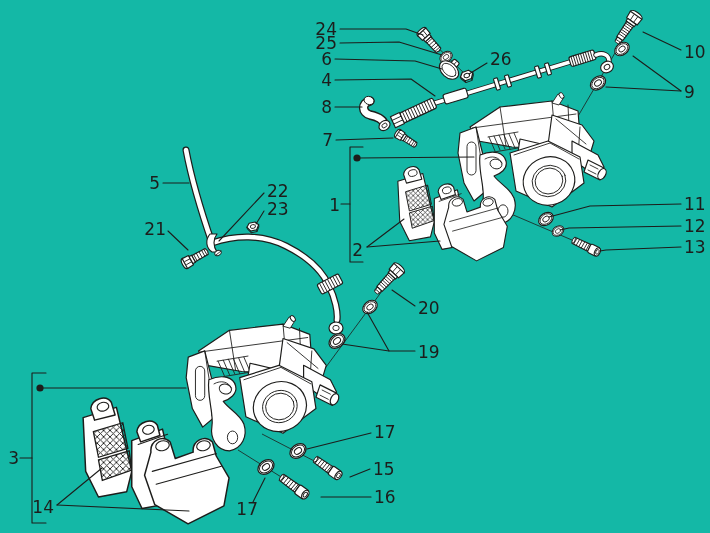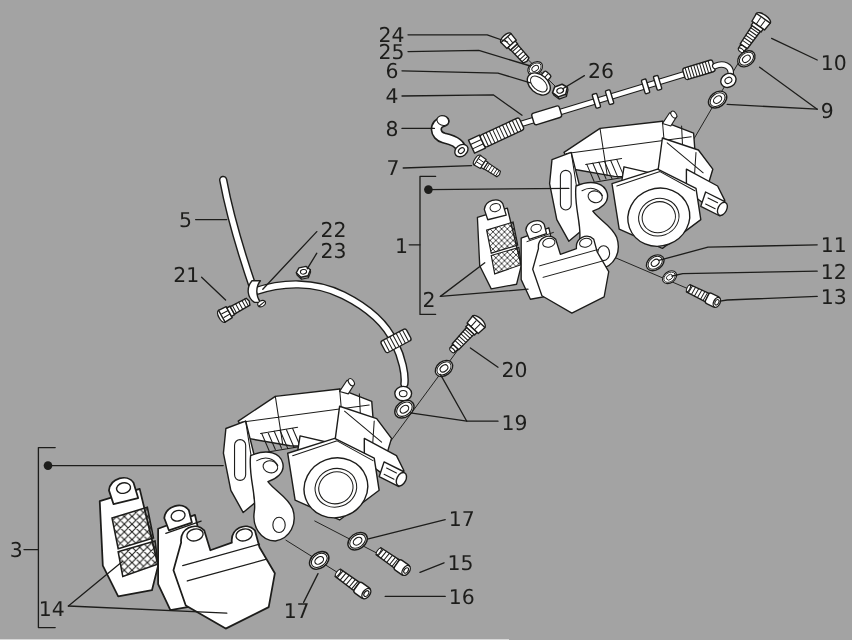--- a/index.html
+++ b/index.html
@@ -1,16 +1,16 @@
 <!DOCTYPE html>
 <html><head>
 <meta charset="utf-8">
 <style>
   html,body{margin:0;padding:0;background:#ffffff;}
-  .stage{width:710px;height:533px;position:relative;background:#a3a3a3;overflow:hidden;}
+  .stage{width:710px;height:533px;position:relative;background:#14b8a6;overflow:hidden;}
   svg{display:block;}
   text{font-family:"DejaVu Sans","Liberation Sans",sans-serif;}
   .o   {fill:#ffffff;stroke:#1d1d1b;stroke-width:1.15;stroke-linejoin:round;}
   .o2  {fill:#ffffff;stroke:#1d1d1b;stroke-width:0.9;stroke-linejoin:round;}
   .l   {fill:none;stroke:#1d1d1b;stroke-width:0.85;stroke-linecap:round;stroke-linejoin:round;}
   .thin{fill:none;stroke:#1d1d1b;stroke-width:0.8;}
   .hatchf{fill:url(#xh);stroke:#1d1d1b;stroke-width:1;}
   .hoseB{fill:none;stroke:#1d1d1b;stroke-width:7;stroke-linecap:round;}
   .hoseW{fill:none;stroke:#ffffff;stroke-width:4.6;stroke-linecap:round;}
   .cabB{fill:none;stroke:#1d1d1b;stroke-width:5.4;stroke-linecap:round;}

